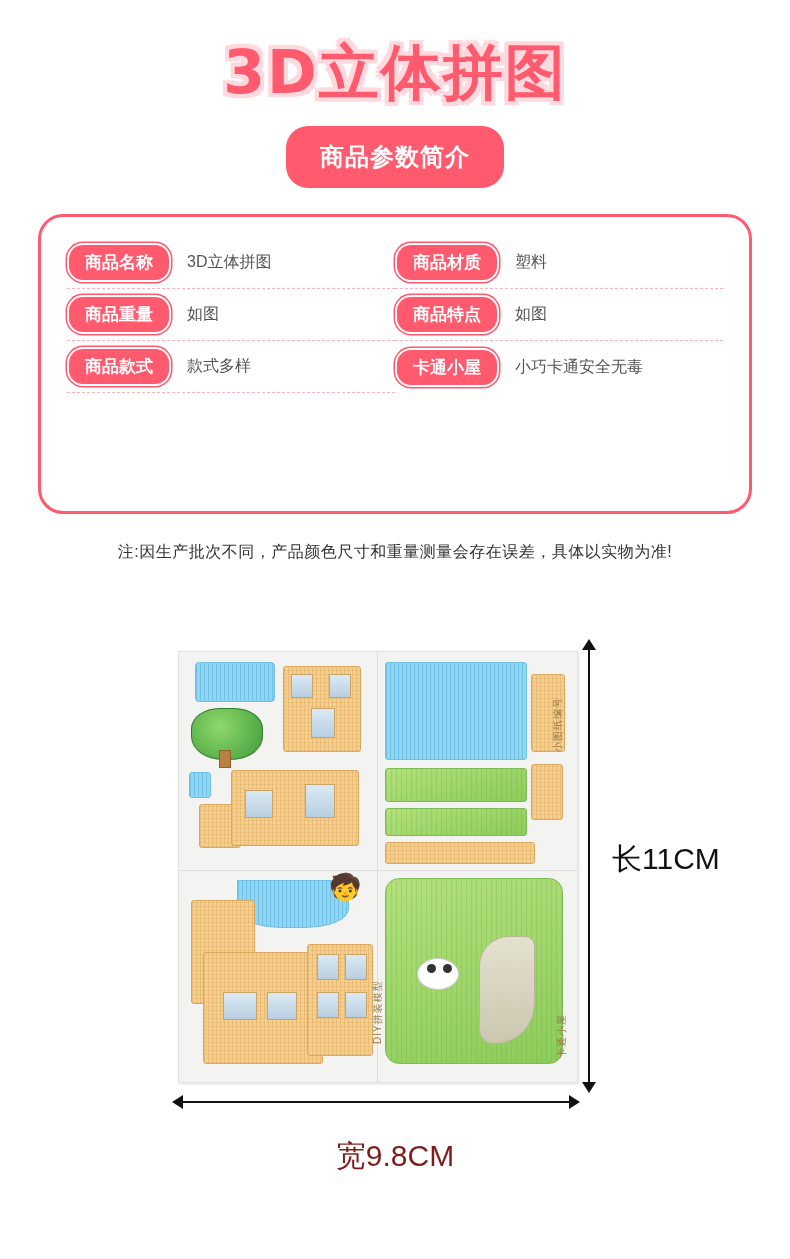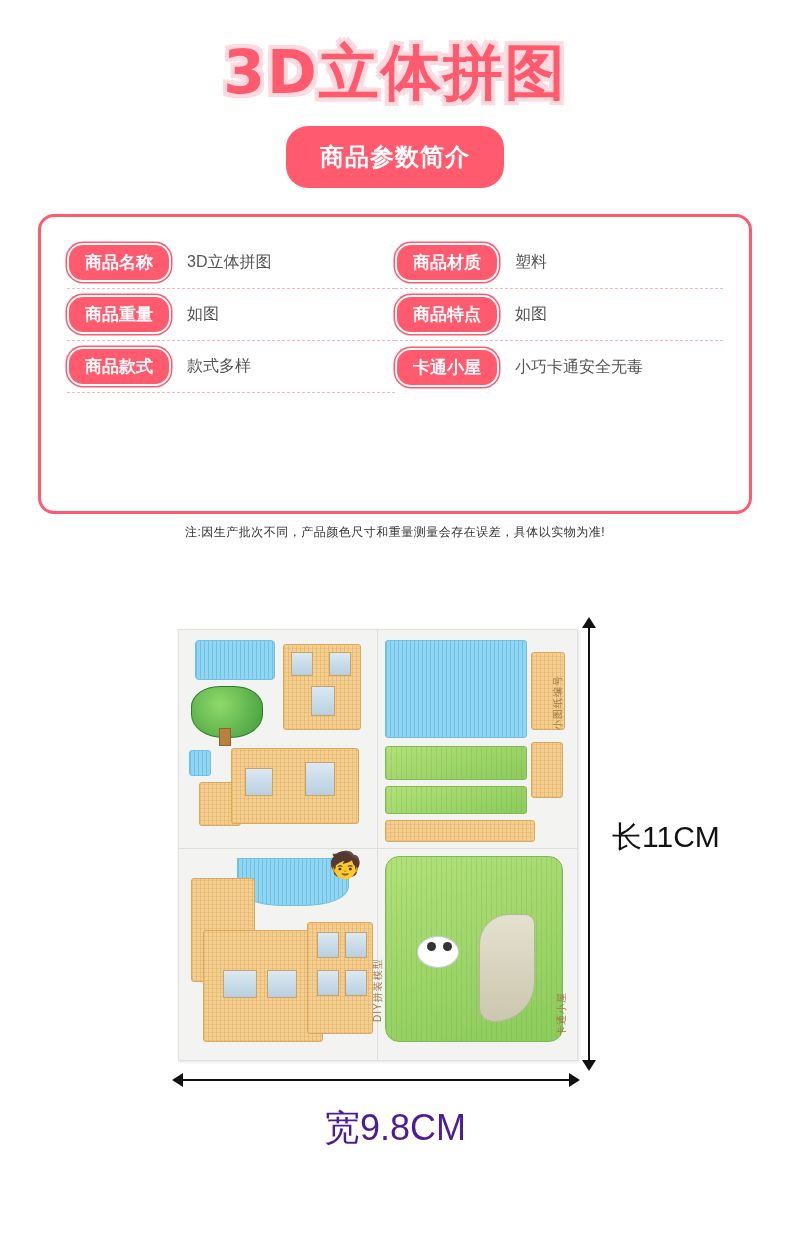--- a/index.html
+++ b/index.html
@@ -50,21 +50,21 @@
     font-weight: bold;
     padding: 15px 34px;
     border-radius: 22px;
     letter-spacing: 1px;
   }
 
   
   .spec-card {
     margin: 26px 38px 0 38px;
     border: 3px solid #ff5a6e;
-    border-radius: 16px;
+    border-radius: 25px;
     padding: 20px 26px 18px 26px;
     box-sizing: border-box;
     height: 300px;
   }
   .spec-grid {
     display: flex;
     flex-wrap: wrap;
   }
   .spec-row {
     width: 50%;
@@ -92,23 +92,23 @@
   .spec-value {
     margin-left: 16px;
     font-size: 16px;
     color: #555;
     white-space: nowrap;
   }
 
   
   .note {
     text-align: center;
-    font-size: 12px;
+    font-size: 16px;
     color: #333;
-    margin-top: 10px;
+    margin-top: 28px;
     letter-spacing: 0.5px;
   }
 
   
   .product-area {
     position: relative;
     margin-top: 78px;
     height: 540px;
   }
   .sheet {
@@ -202,24 +202,24 @@
     position: absolute;
     left: 612px;
     top: 198px;
     font-size: 30px;
     color: #111;
     white-space: nowrap;
   }
   .dim-width {
     position: absolute;
     left: 0; right: 0;
-    top: 485px;
+    top: 495px;
     text-align: center;
-    font-size: 36px;
-    color: #4c1d95;
+    font-size: 30px;
+    color: #7f1d1d;
   }
 
   .fig {
     position: absolute;
     font-size: 10px;
     color: #9a7a45;
     transform: rotate(-90deg);
     transform-origin: left top;
     white-space: nowrap;
     letter-spacing: 1px;

